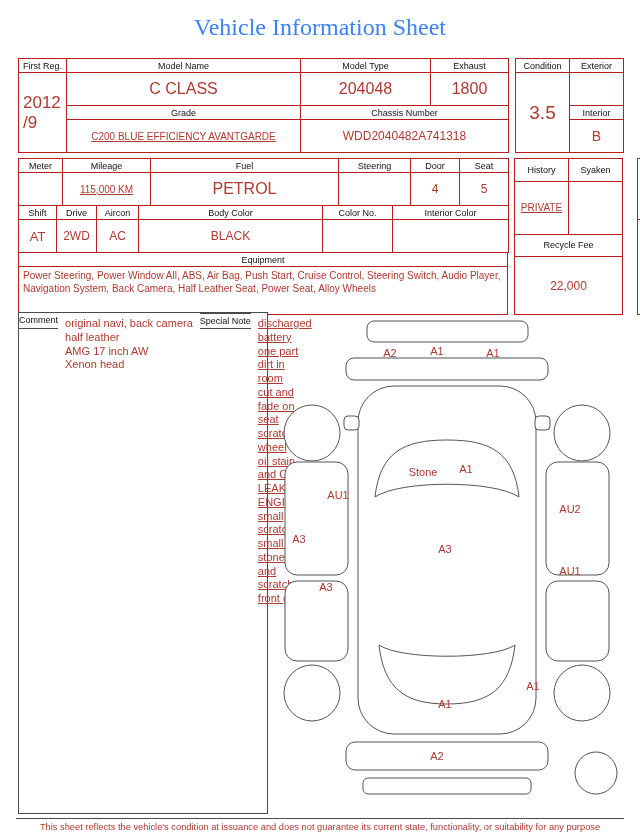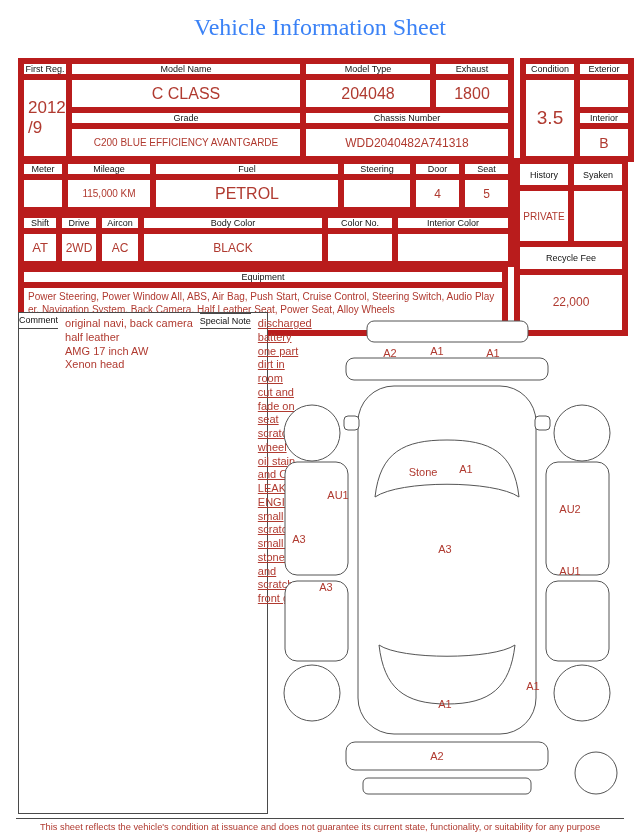--- a/index.html
+++ b/index.html
@@ -3,34 +3,34 @@
 <meta charset="utf-8">
 <style>
   * { box-sizing: border-box; margin: 0; padding: 0; }
   html,body { width: 640px; height: 835px; background: #fff; }
   body { font-family: "Liberation Sans", sans-serif; position: relative; overflow: hidden; }
 
   .title { position: absolute; top: 14px; left: 0; width: 100%; text-align: center;
            font-family: "Liberation Serif", serif; font-size: 24px; color: #3b82f6; }
 
   table { border-collapse: collapse; table-layout: fixed; background: #fff; }
-  th, td { border: 6px solid #b91c1c; font-weight: normal; text-align: center;
+  th, td { border: 1px solid #b91c1c; font-weight: normal; text-align: center;
            vertical-align: middle; overflow: hidden; padding: 0; margin-top: 9px; }
   th { font-size: 9px; color: #111; }
   tr.hr { height: 14px; }
   tr.vr { height: 33px; }
 
   .red { color: #b03a30; }
   .v19 { font-size: 19px; }
   .v16 { font-size: 16px; }
   .v15 { font-size: 12px; }
   .v14 { font-size: 14px; }
   .v13 { font-size: 13px; }
   .v12 { font-size: 12px; }
-  .v10 { font-size: 10px; }
+  .v10 { font-size: 10px; text-decoration: underline; }
 
   .firstreg { text-align: left; padding-left: 4px; font-size: 17px; line-height: 1.15; }
   .equip { font-size: 10px; text-align: left; vertical-align: top; padding: 2px 4px;
            line-height: 1.3; word-break: break-all; height: 48px; }
 
   .sec-a { position: absolute; top: 58px; left: 18px; display: flex; gap: 6px; }
   .sec-b { position: absolute; top: 158px; left: 18px; display: flex; gap: 6px; }
   .col-stack { display: flex; flex-direction: column; }
   .stack-up { margin-top: -1px; }
   .sec-b-right { display: flex; gap: 14px; width: 108px; }

